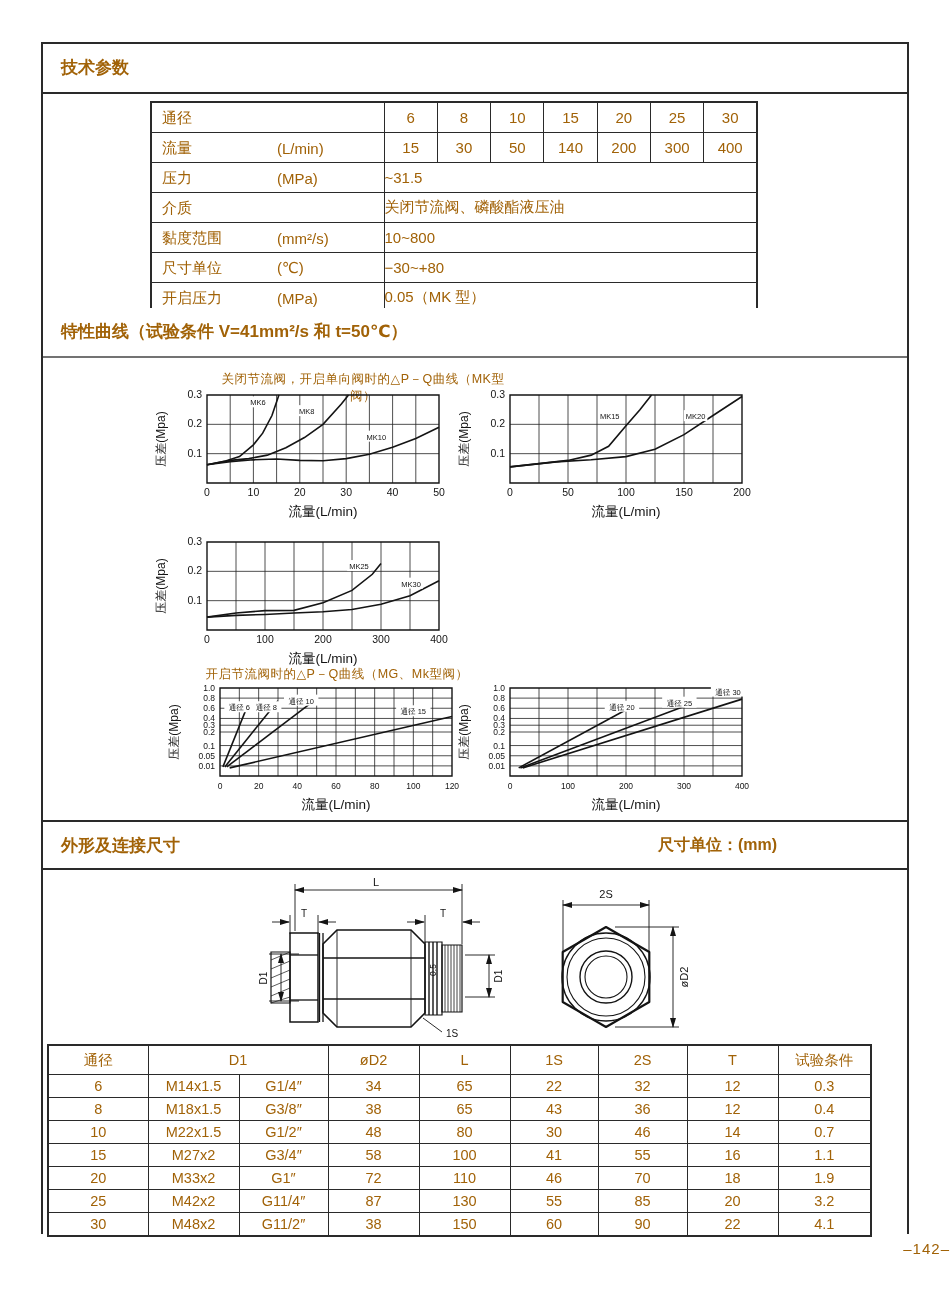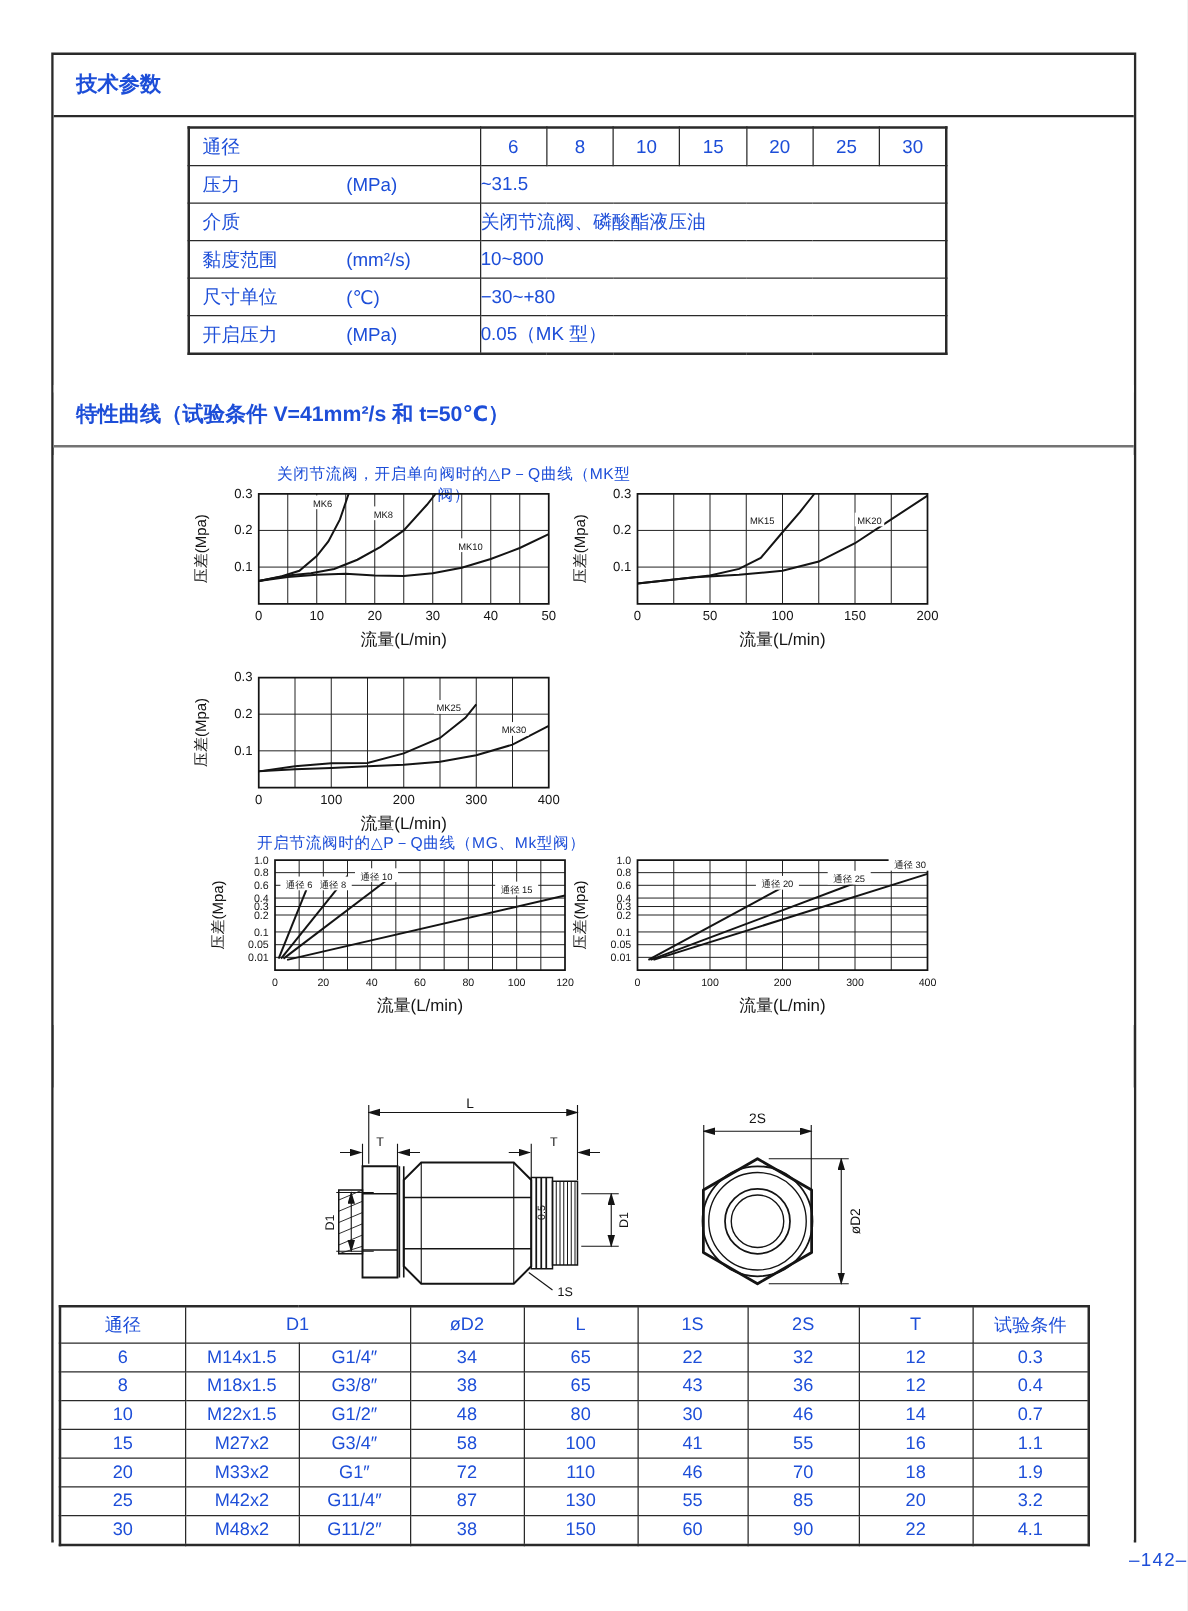--- a/index.html
+++ b/index.html
@@ -1,17 +1,17 @@
 <!DOCTYPE html>
 <html><head>
 <meta charset="utf-8">
 <style>
   html,body{margin:0;padding:0;background:#e8e8e8;}
   .page{width:950px;height:1289px;position:relative;background:#fff;
-        font-family:"Liberation Sans","DejaVu Sans",sans-serif;color:#1d4ed8;overflow:hidden;}
+        font-family:"Liberation Sans","DejaVu Sans",sans-serif;color:#a16207;overflow:hidden;}
   .frame{position:absolute;left:41px;top:42px;width:868px;height:1192px;
          border:2px solid #2a2a2a;box-sizing:border-box;}
   .sec{position:absolute;left:0;width:100%;box-sizing:border-box;background:#fff;}
   .sec-head{font-size:17px;font-weight:bold;line-height:48px;padding-left:18px;}
   .h1{top:0;height:50px;border-bottom:2px solid #2a2a2a;}
   .b1{top:50px;height:220px;}
   .h2{top:264px;height:50px;border-bottom:2px solid #737373;}
   .b2{top:320px;height:456px;}
   .h3{top:776px;height:50px;border-top:2px solid #2a2a2a;border-bottom:2px solid #2a2a2a;}
   .b3{top:826px;height:366px;}
@@ -62,20 +62,33 @@
                 <span class="plabel">通径</span>
                 <span class="punit"></span>
               </td>
               <td class="vcell">6</td>
               <td class="vcell">8</td>
               <td class="vcell">10</td>
               <td class="vcell">15</td>
               <td class="vcell">20</td>
               <td class="vcell">25</td>
               <td class="vcell">30</td>
+            </tr>
+            <tr>
+              <td class="pcell">
+                <span class="plabel">流量</span>
+                <span class="punit">(L/min)</span>
+              </td>
+              <td class="vcell">15</td>
+              <td class="vcell">30</td>
+              <td class="vcell">50</td>
+              <td class="vcell">140</td>
+              <td class="vcell">200</td>
+              <td class="vcell">300</td>
+              <td class="vcell">400</td>
             </tr>
             <tr>
               <td class="pcell">
                 <span class="plabel">压力</span>
                 <span class="punit">(MPa)</span>
               </td>
               <td colspan="7" class="spancell">~31.5</td>
             </tr>
             <tr>
               <td class="pcell">
@@ -306,20 +319,24 @@
             <text x="166.94" y="27.722" text-anchor="middle" font-size="7.5">通径 20</text>
             <polyline points="65.44,85.904 234.8,22.191999999999993" stroke="#141414" stroke-width="1.6" fill="none"></polyline>
             <rect x="207.16000000000003" y="14.673999999999996" width="34.4" height="11" fill="#fff"></rect>
             <text x="224.36" y="23.673999999999996" text-anchor="middle" font-size="7.5">通径 25</text>
             <polyline points="67.76,85.904 287,17.132000000000005" stroke="#141414" stroke-width="1.6" fill="none"></polyline>
             <rect x="255.88000000000005" y="3.5420000000000016" width="34.4" height="11" fill="#fff"></rect>
             <text x="273.08000000000004" y="12.542000000000002" text-anchor="middle" font-size="7.5">通径 30</text>
           </svg></div>
     </div>
 
+    <div class="sec sec-head h3">
+      <span>外形及连接尺寸</span>
+      <span class="unit-note">尺寸单位：(mm)</span>
+    </div>
 
     <div class="sec b3">
       <svg class="drawing" width="470" height="172" viewBox="0 0 470 172">
         <defs>
           <marker id="arr" orient="auto-start-reverse" markerWidth="10" markerHeight="8" refX="9" refY="3" markerUnits="userSpaceOnUse">
             <path d="M0,0 L10,3 L0,6 z" fill="#141414"></path>
           </marker>
         </defs>
         <g stroke="#141414" stroke-width="1.3" fill="none">
 

